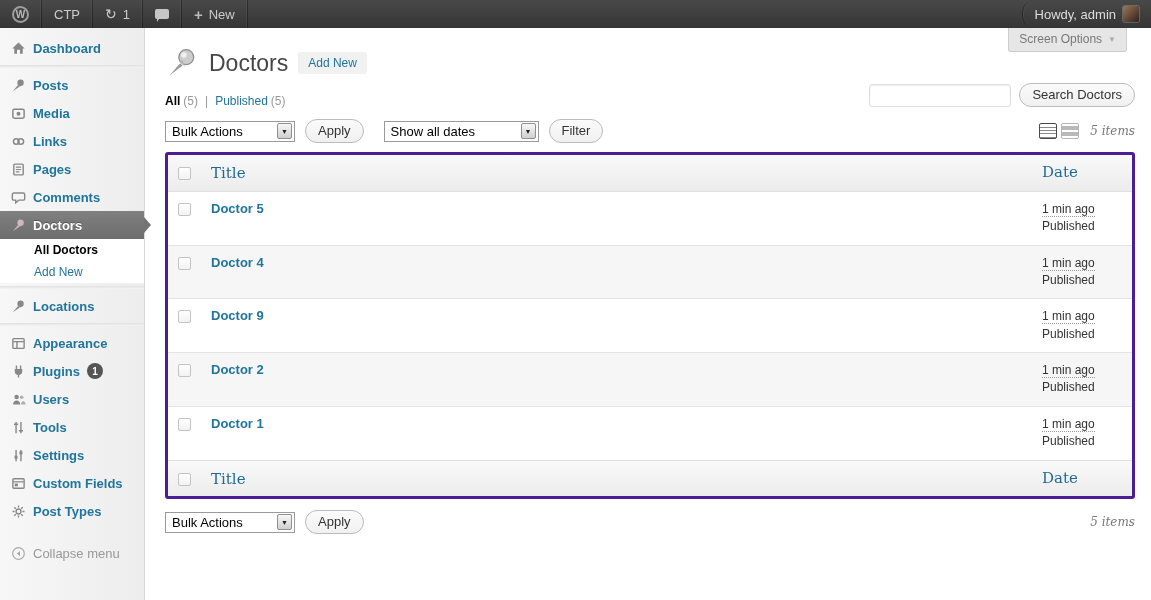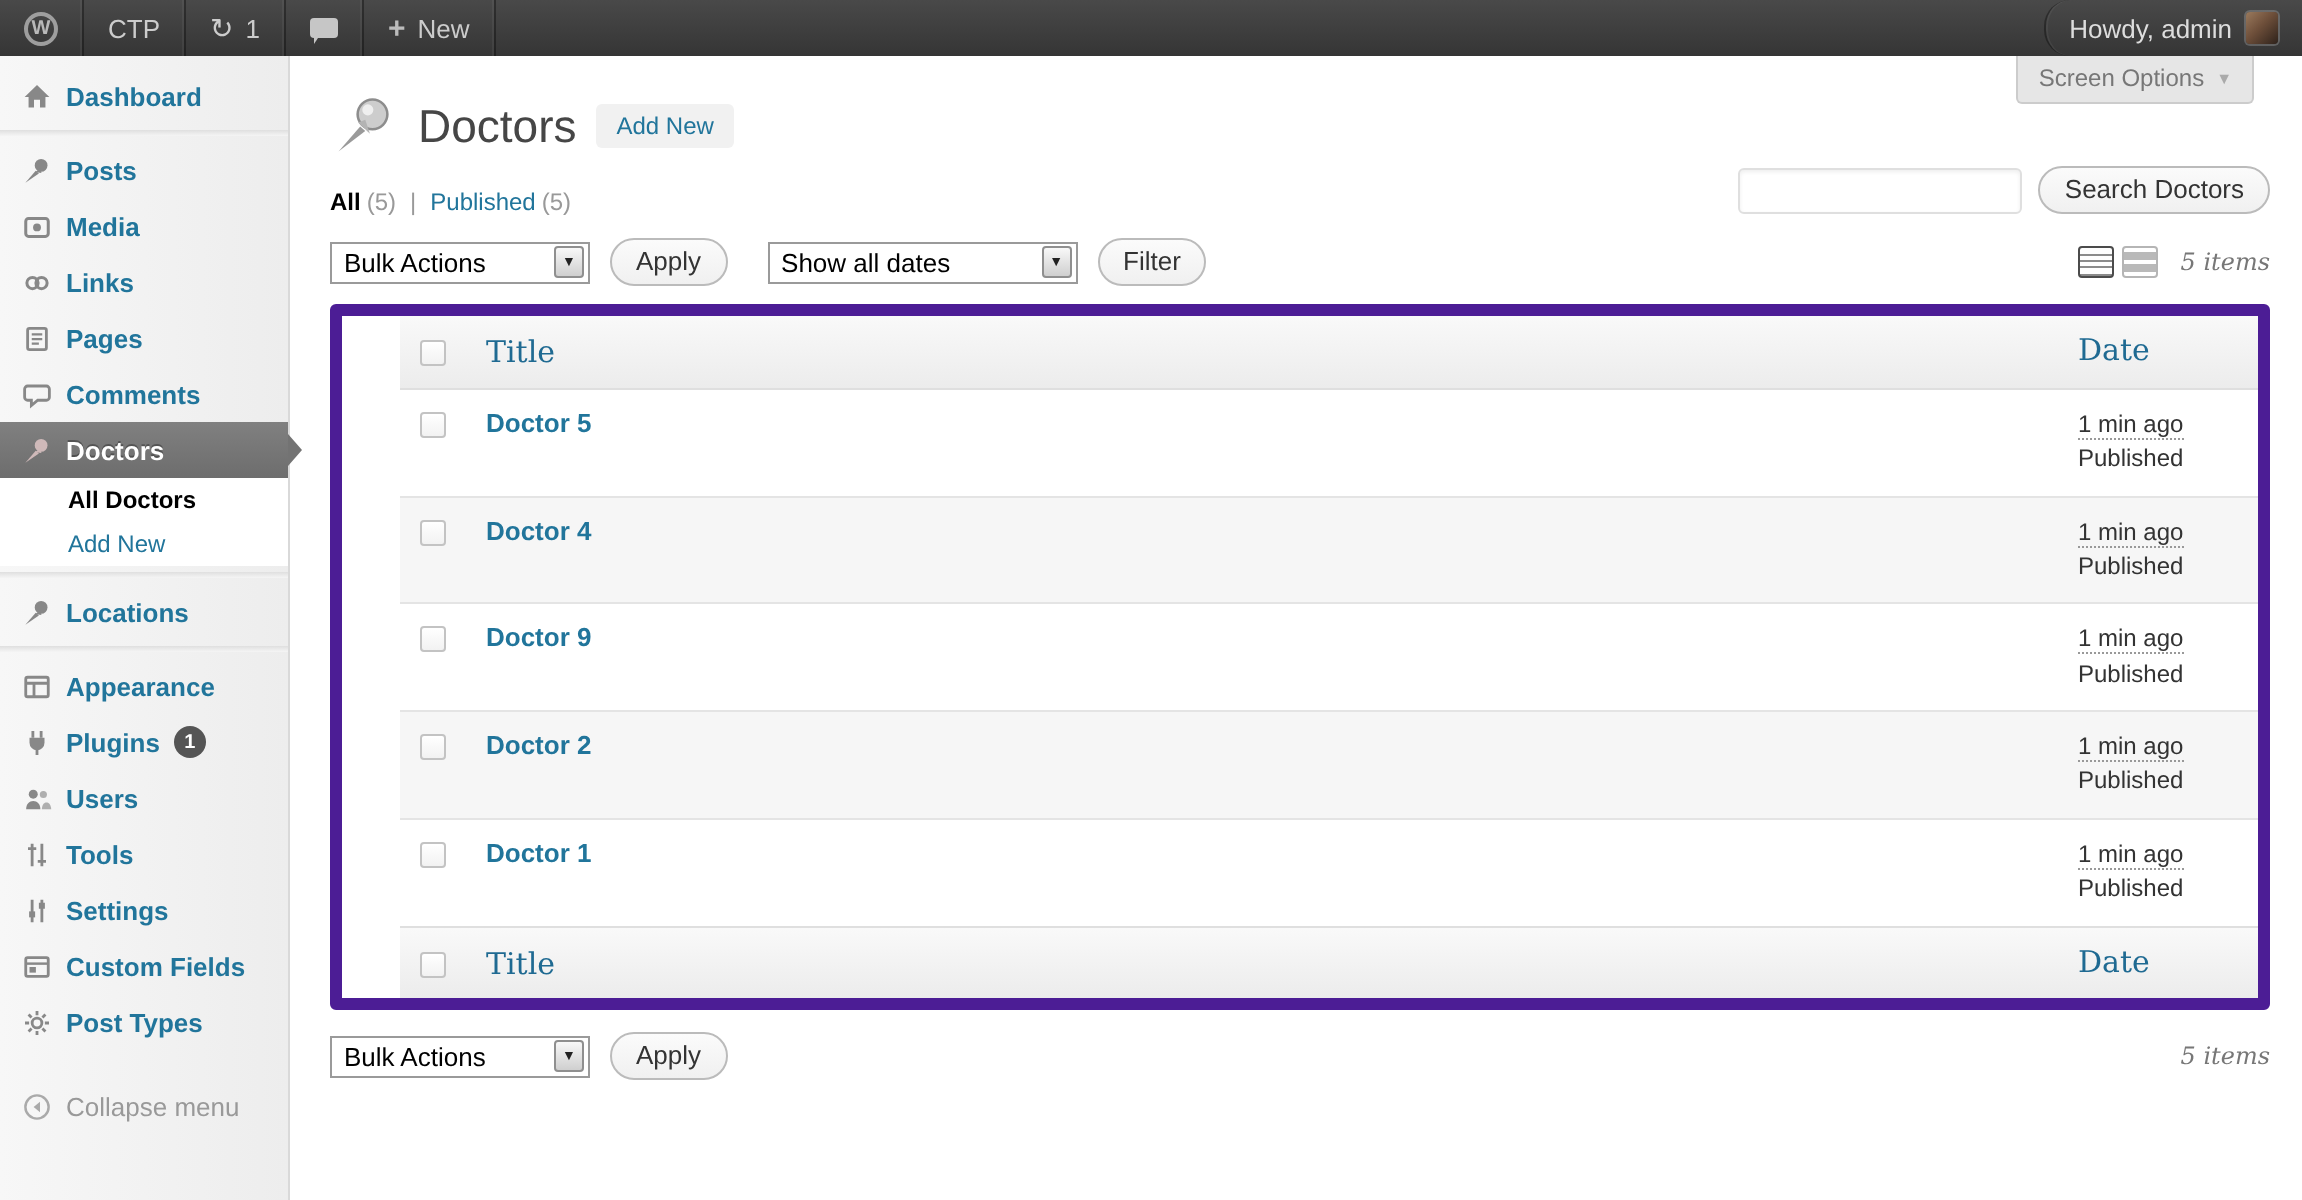--- a/index.html
+++ b/index.html
@@ -90,21 +90,21 @@
   .filter-gap { margin-left:10px; }
   .tablenav-right { display:flex; align-items:center; gap:7px; }
   .view-switch { display:flex; gap:4px; margin-right:4px; }
   .vs-icon { width:18px; height:16px; border-radius:2px; cursor:pointer; }
   .vs-list { border:1px solid #4b4b4b; background:repeating-linear-gradient(to bottom,#fdfdfd 0 1px,#8a8a8a 1px 2px,#fdfdfd 2px 3px); background-origin:content-box; padding:2px; background-color:#fdfdfd; }
   .vs-excerpt { border:1px solid #b5b5b5; background:repeating-linear-gradient(to bottom,#fff 0 2px,#b9b9b9 2px 6px,#fff 6px 8px,#b9b9b9 8px 12px,#fff 12px 14px); background-color:#fff; }
   .items-count { font-family:"DejaVu Serif",serif; font-style:italic; font-size:12px; color:#777; }
 
   
   table.list-table { width:100%; border-collapse:separate; border-spacing:0;
-    border:6px solid #4c1d95; border-radius:3px;padding-left:29px; }
+    border:3px solid #4c1d95; border-radius:3px; }
   .list-table th { text-align:left; font-weight:normal; }
   .col-head { background:linear-gradient(#f9f9f9,#ececec); padding:7px 10px; }
   thead .col-head { border-bottom:1px solid #dfdfdf; }
   tfoot .col-head { border-top:1px solid #dfdfdf; }
   .col-head-label { font-family:"DejaVu Serif",serif; font-size:15px; color:#1f6a92; cursor:pointer; }
   .check-col { width:26px; padding-left:10px !important; }
   .checkbox { display:inline-block; width:13px; height:13px; border:1px solid #c3c3c3; border-radius:2px;
     background:linear-gradient(#fff,#f2f2f2); box-shadow:inset 0 1px 0 #fff; cursor:pointer; vertical-align:middle; }
   .list-table tbody td, .list-table tbody th { vertical-align:top; padding:9px 10px; height:51px; }
   .list-table tbody tr:nth-child(even) { background:#f6f6f6; }

